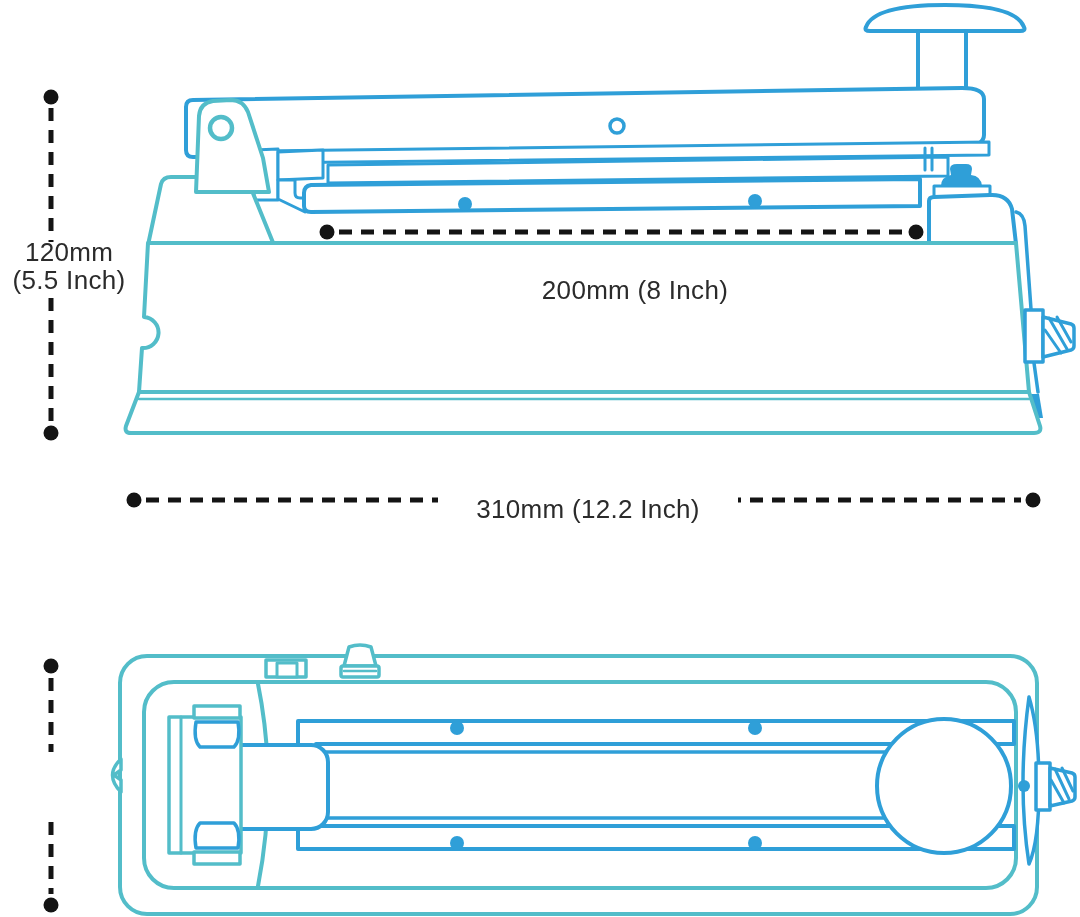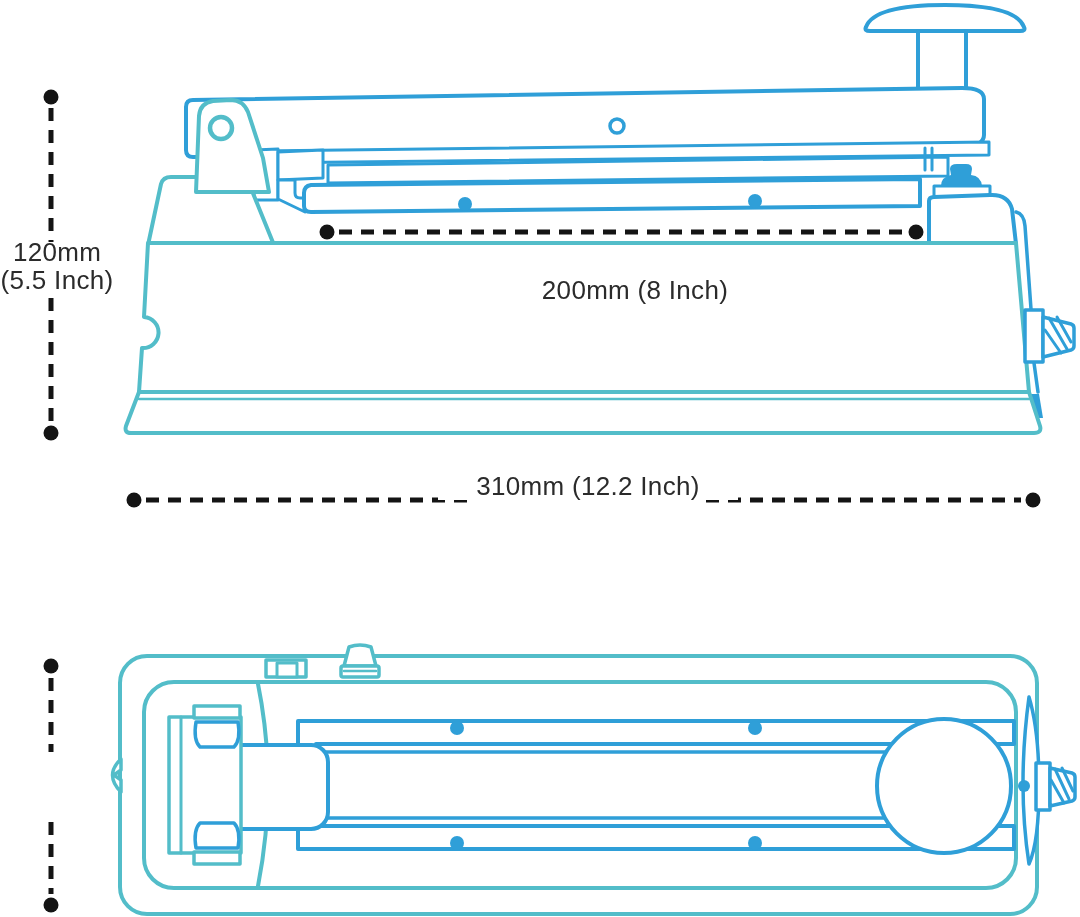--- a/index.html
+++ b/index.html
@@ -149,27 +149,27 @@
 
     <g>
       <circle cx="51" cy="666" r="7.5" stroke="none"></circle>
       <line x1="51" y1="678" x2="51" y2="752" stroke-width="5" stroke-dasharray="13 9"></line>
       <line x1="51" y1="822" x2="51" y2="894" stroke-width="5" stroke-dasharray="13 9"></line>
       <circle cx="51" cy="905" r="7.5" stroke="none"></circle>
     </g>
   </g>
 </svg>
 
-  <div class="dim-label" style="left:0px;top:238px;width:114px;">
+  <div class="dim-label" style="left:12px;top:238px;width:114px;">
     <div>120mm</div>
     <div>(5.5 Inch)</div>
   </div>
 
   <div class="dim-label" style="left:485px;top:263px;width:300px;margin-top:13px;">
     <div>200mm (8 Inch)</div>
   </div>
 
-  <div class="dim-label" style="left:438px;top:472px;width:300px;background:#fff;">
+  <div class="dim-label" style="left:438px;top:495px;width:300px;background:#fff;">
     <div>310mm (12.2 Inch)</div>
   </div>
 
 
 </div>
 
 </body></html>

